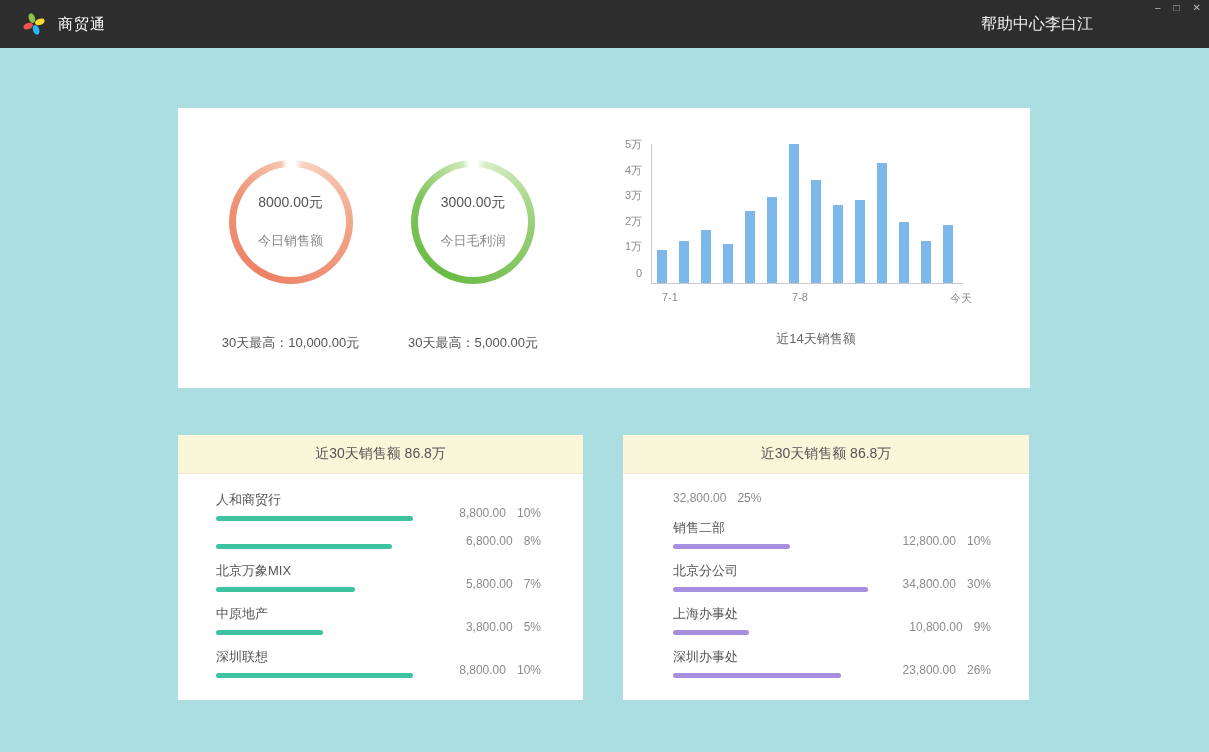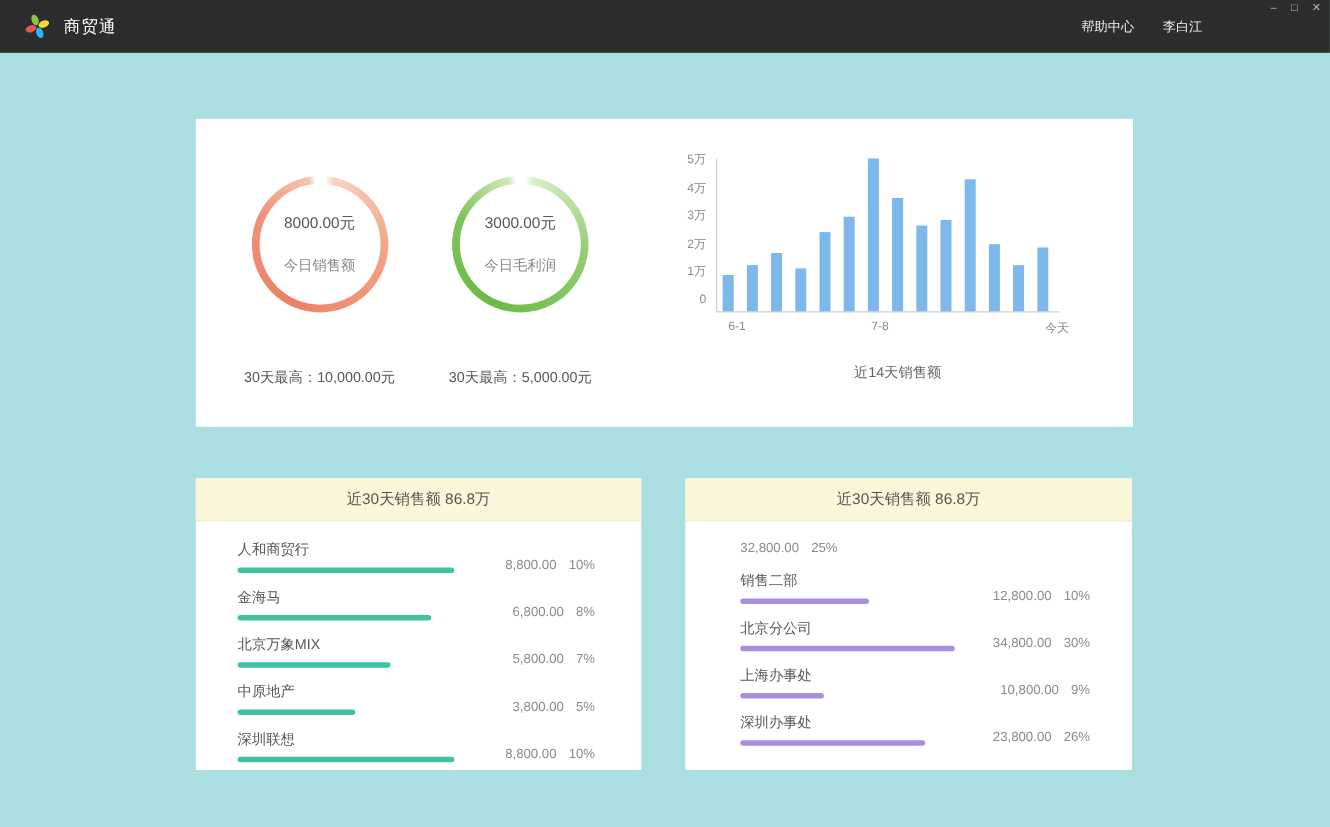--- a/index.html
+++ b/index.html
@@ -13,22 +13,22 @@
 
   
   .titlebar {
     position: absolute; top: 0; left: 0; width: 1209px; height: 48px;
     background: #2d2d2d; color: #fff;
     display: flex; align-items: center; padding: 0 22px;
   }
   .logo { margin-right: 12px; display: flex; align-items: center; }
   .app-name { font-size: 15px; color: #ffffff; letter-spacing: 1px; }
   .titlebar-right {
-    margin-left: auto; display: flex; align-items: center; gap: 26px;
-    padding-right: 94px; font-size: 12px; color: #eeeeee;
+    margin-left: auto; display: flex; align-items: center; 
+    padding-right: 94px; font-size: 16px; color: #eeeeee;
   }
   .tb-link { cursor: pointer; }
   .win-controls {
     position: absolute; top: 3px; right: 8px;
     display: flex; gap: 13px; color: #b9b9b9; font-size: 10px; line-height: 1;
   }
   .win-controls span { cursor: pointer; }
 
   
   .card { position: absolute; background: #ffffff; }
@@ -166,21 +166,21 @@
           <div class="bar" style="height: 74%; background: rgb(126, 184, 234);"></div>
           <div class="bar" style="height: 56%; background: rgb(126, 184, 234);"></div>
           <div class="bar" style="height: 60%; background: rgb(126, 184, 234);"></div>
           <div class="bar" style="height: 86%; background: rgb(126, 184, 234);"></div>
           <div class="bar" style="height: 44%; background: rgb(126, 184, 234);"></div>
           <div class="bar" style="height: 30%; background: rgb(126, 184, 234);"></div>
           <div class="bar" style="height: 42%; background: rgb(126, 184, 234);"></div>
         </div>
     </div>
     <div class="xlabels">
-      <span class="xl xl-first">6-1</span>
+      <span class="xl xl-first">7-1</span>
       <span class="xl xl-mid">7-8</span>
       <span class="xl xl-last">今天</span>
     </div>
     <div class="chart-caption">近14天销售额</div>
   </div>
 </div>
 
 <div class="card card-rank card-rank-left">
   <div class="rank-header">近30天销售额 86.8万</div>
   <div class="rank-body-left">
@@ -192,21 +192,20 @@
           <div class="rank-bar rank-bar-teal" style="width: 96%;"></div>
         </div>
       </div>
       <div class="rank-figures">
         <span class="rank-amount">8,800.00</span><span class="rank-pct">10%</span>
       </div>
     </div>
 
     <div class="rank-row">
       <div class="rank-main">
-        <div class="rank-name">金海马</div>
         <div class="rank-track">
           <div class="rank-bar rank-bar-teal" style="width: 86%;"></div>
         </div>
       </div>
       <div class="rank-figures">
         <span class="rank-amount">6,800.00</span><span class="rank-pct">8%</span>
       </div>
     </div>
 
     <div class="rank-row">

